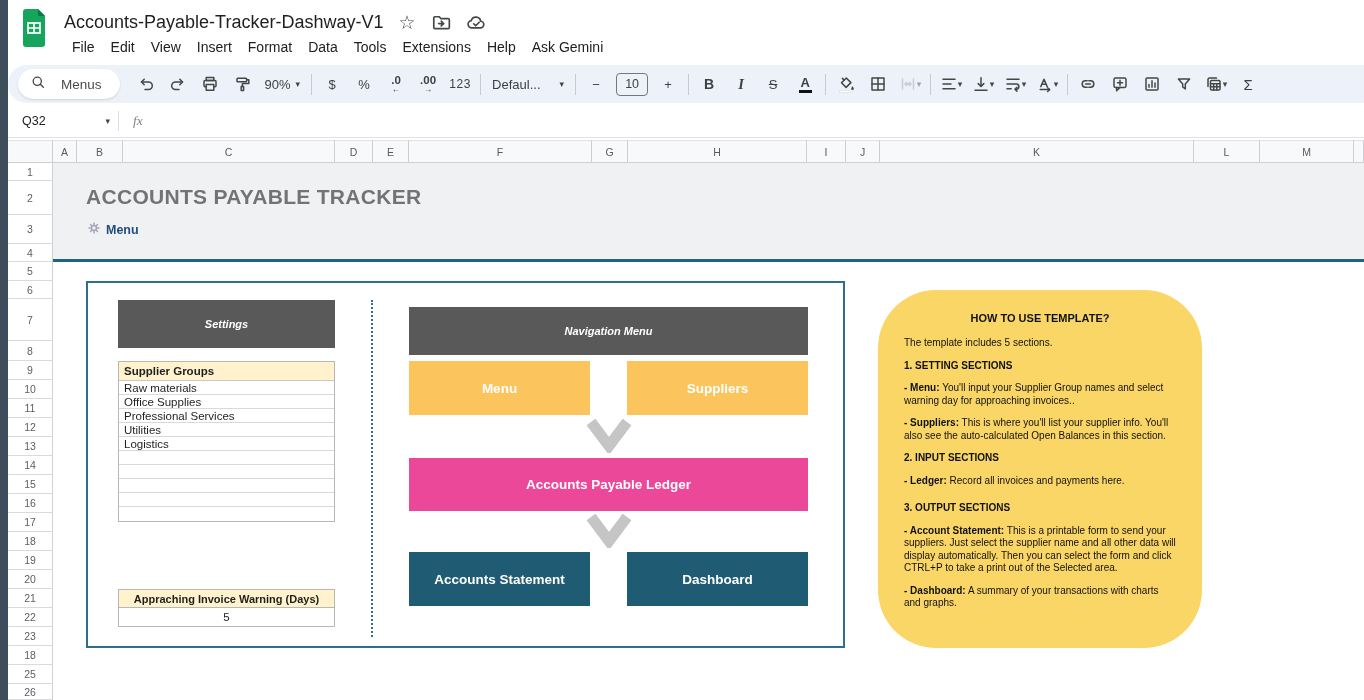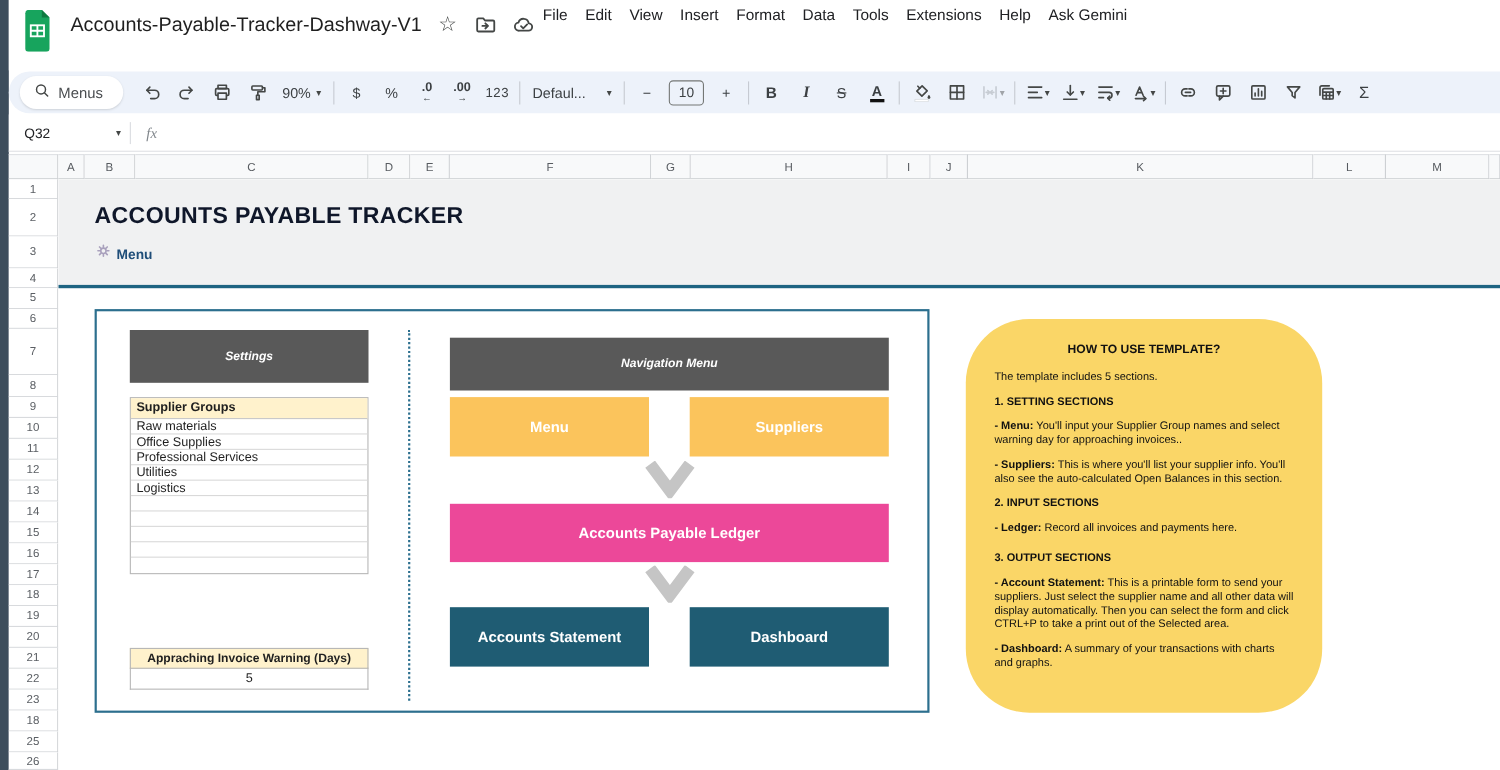--- a/index.html
+++ b/index.html
@@ -4,30 +4,30 @@
 <style>
   html,body{margin:0;padding:0;}
   body{width:1364px;height:700px;position:relative;overflow:hidden;background:#fff;
        font-family:"Liberation Sans",sans-serif;color:#1f1f1f;}
   .abs{position:absolute;}
   
   .edge{left:0;top:0;width:8px;height:700px;background:#3d4d5c;}
   
   .titlebar{left:8px;top:0;width:1356px;height:64px;background:#fff;display:flex;align-items:flex-start;}
   .logo{margin:9px 16px 0 12px;width:28px;height:38px;cursor:pointer;}
-  .tb-right{display:flex;}
+  .tb-right{display:flex;flex-direction:column;}
   .title-row{display:flex;align-items:center;gap:15px;margin-top:10px;height:24px;}
   .doc-title{font-size:18px;color:#1f1f1f;white-space:nowrap;}
   .t-icon{color:#444746;font-size:19px;line-height:1;display:flex;align-items:center;cursor:pointer;}
   .menubar{display:flex;margin-top:2px;justify-content:space-between;}
   .menu-item{font-size:14px;color:#202124;padding:3px 8px;border-radius:4px;cursor:pointer;}
   
   .toolbar{left:8px;top:65px;width:1356px;height:38px;background:#edf2fa;border-radius:22px 0 0 22px;}
   .toolbar-inner{display:flex;align-items:center;height:38px;padding-left:10px;}
-  .tb-search{display:flex;align-items:center;gap:7px;background:#fff;border-radius:16px;height:30px;
+  .tb-search{display:flex;align-items:center;gap:15px;background:#fff;border-radius:16px;height:30px;
              padding:0 18px 0 12px;margin-right:10px;box-shadow:0 1px 2px rgba(60,64,67,.18);cursor:pointer;text-align:center;}
   .tsl{font-size:13.5px;color:#4a4d50;}
   .tb-btn{min-width:30px;height:28px;display:flex;align-items:center;justify-content:center;
           border-radius:4px;color:#3c4043;font-size:13px;margin:0 1px;cursor:pointer;}
   .tb-div{width:1px;height:21px;background:#c6cad2;margin:0 4px;}
   .ticon{display:flex;align-items:center;}
   .tdd{display:flex;align-items:center;gap:5px;padding:0 6px;font-size:13px;color:#3c4043;}
   .twide{width:72px;justify-content:space-between;}
   .tcaret{font-size:9px;color:#444746;}
   .tdec{flex-direction:column;line-height:1;font-size:11.5px;font-weight:bold;color:#3c4043;}
@@ -59,21 +59,21 @@
          border-top:1px solid #e0e2e5;border-bottom:1px solid #cdd0d3;display:flex;align-items:center;
          justify-content:center;font-size:10.5px;color:#575b60;cursor:pointer;}
   .row-headers{left:8px;top:163px;width:45px;}
   .row-h{box-sizing:border-box;width:45px;background:#fff;border-right:1px solid #cdd0d3;
          border-bottom:1px solid #d8dadd;display:flex;align-items:center;justify-content:center;
          font-size:10.5px;color:#5a5e63;cursor:pointer;}
   
   .sheet{left:53px;top:163px;width:1311px;height:537px;background:#fff;overflow:hidden;}
   .sheet .abs{position:absolute;}
   .band{left:0;top:0;width:1311px;height:96px;background:#f0f1f2;border-bottom:3px solid #1e6482;}
-  .sheet-title{left:33px;top:22px;font-size:21px;font-weight:bold;color:#0f172a;letter-spacing:.3px;}
+  .sheet-title{left:33px;top:22px;font-size:21px;font-weight:bold;color:#737373;letter-spacing:.3px;}
   .menu-link{left:34px;top:58px;display:flex;align-items:center;gap:5px;cursor:pointer;}
   .menu-link .label{font-size:12.5px;font-weight:bold;color:#1f4e79;}
   .content-box{left:33px;top:118px;width:759px;height:367px;border:2px solid #2c6f8e;box-sizing:border-box;background:#fff;}
   .sec-header{height:48px;background:#595959;color:#fff;font-size:11px;font-weight:bold;font-style:italic;
               display:flex;align-items:center;justify-content:center;}
   .settings-header{left:65px;top:137px;width:217px;}
   .nav-header{left:356px;top:144px;width:399px;}
   .sg-table{left:65px;top:198px;width:217px;box-sizing:border-box;border:1px solid #b7b7b7;background:#fff;}
   .sg-head{height:19px;box-sizing:border-box;background:#fff2cc;border-bottom:1px solid #c9c9c9;
            font-size:11.5px;font-weight:bold;display:flex;align-items:center;padding-left:5px;cursor:cell;}

